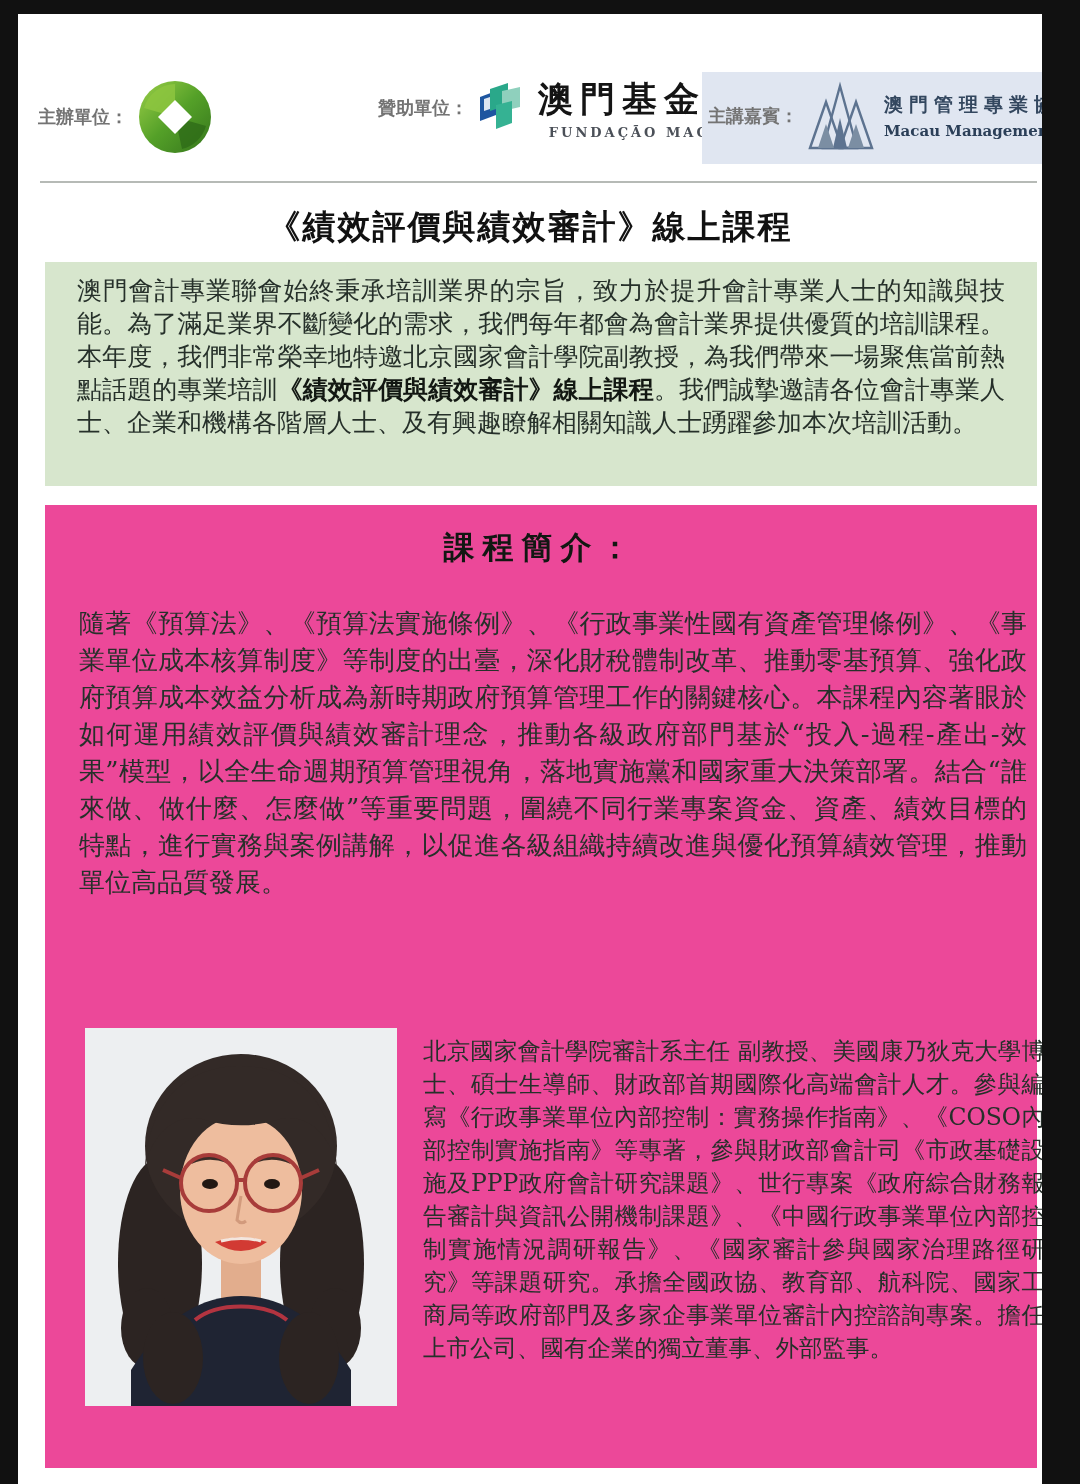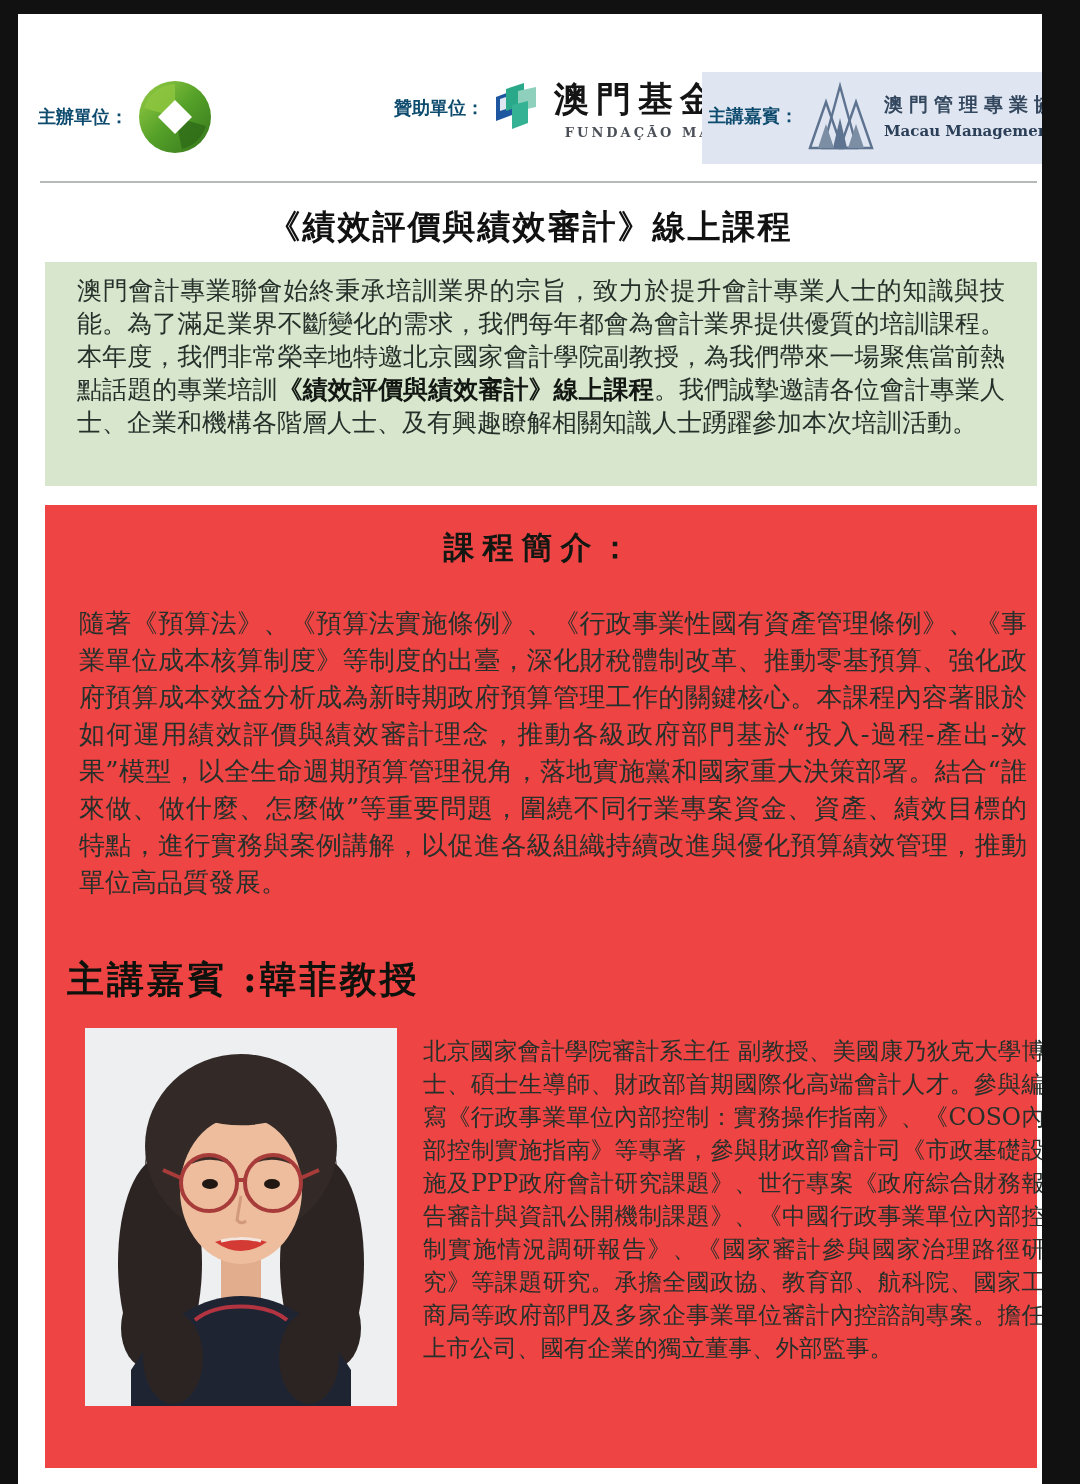--- a/index.html
+++ b/index.html
@@ -10,26 +10,26 @@
   }
   .page {
     position:absolute; left:18px; top:14px; width:1024px; height:1470px;
     background:#ffffff; overflow:hidden;
   }
 
   
   .org-group { position:absolute; display:flex; align-items:center; gap:8px; }
   .org-label {
     font-family:"Liberation Sans","DejaVu Sans",sans-serif;
-    font-weight:bold; font-size:18px; color:#0c4a6e; white-space:nowrap;
+    font-weight:bold; font-size:18px; color:#737373; white-space:nowrap;
   }
   .g1 { left:20px; top:64px; }
   .g1 .zh { font-size:21px; font-weight:bold; color:#3f8f2d; letter-spacing:2px; white-space:nowrap; }
   .g1 .en { font-family:"Liberation Sans",sans-serif; font-size:10px; font-weight:bold; color:#3f8f2d; letter-spacing:0.6px; line-height:13px; white-space:nowrap; }
-  .g2 { left:376px; top:62px; }
+  .g2 { left:360px; top:62px; }
   .g2 .zh { font-size:35px; font-weight:bold; color:#141414; letter-spacing:7px; white-space:nowrap; }
   .g2 .en { font-size:13px; font-weight:bold; color:#4b5058; letter-spacing:3px; text-align:center; margin-top:2px; white-space:nowrap; }
   .g3 { left:684px; top:58px; background:#e0e6f1; padding:6px 8px 10px 6px; }
   .g3 .zh { font-size:19px; font-weight:bold; color:#33475f; letter-spacing:6px; white-space:nowrap; }
   .g3 .en { font-size:15px; font-weight:bold; color:#2b3f58; margin-top:4px; white-space:nowrap; }
   .logo-svg { display:block; flex:0 0 auto; }
 
   .rule { position:absolute; left:22px; top:167px; width:997px; height:0; border-top:2px solid #b6bab6; }
 
   
@@ -42,21 +42,21 @@
   
   .box1 {
     position:absolute; left:27px; top:248px; width:992px; height:224px;
     background:#d7e6cd; box-sizing:border-box; padding:12px 32px;
   }
   .box1 p { margin:0; font-size:25px; line-height:33px; color:#26302a; text-align:justify; }
   .box1 .bold { font-weight:bold; color:#121712; }
 
   .box2 {
     position:absolute; left:27px; top:491px; width:992px; height:963px;
-    background:#ef4444;
+    background:#ec4899;
   }
   .course-heading {
     position:absolute; left:0; top:22px; width:100%; text-align:center;
     font-size:31px; font-weight:bold; letter-spacing:8px; color:#121712;
   }
   .course-body {
     position:absolute; left:14px; top:88px; width:948px; padding:0 8px;
     font-size:26px; line-height:37px; color:#26302a; text-align:justify; margin:12px;
   }
   .speaker-heading {
@@ -138,21 +138,20 @@
   <div class="doc-title">《績效評價與績效審計》線上課程</div>
 
   <div class="box1">
     <p><span>澳門會計專業聯會始終秉承培訓業界的宗旨，致力於提升會計專業人士的知識與技能。為了滿足業界不斷變化的需求，我們每年都會為會計業界提供優質的培訓課程。本年度，我們非常榮幸地特邀北京國家會計學院副教授，為我們帶來一場聚焦當前熱點話題的專業培訓</span><span class="bold">《績效評價與績效審計》線上課程</span><span>。我們誠摯邀請各位會計專業人士、企業和機構各階層人士、及有興趣瞭解相關知識人士踴躍參加本次培訓活動。</span></p>
   </div>
 
   <div class="box2">
     <div class="course-heading">課程簡介：</div>
     <p class="course-body">隨著《預算法》、《預算法實施條例》、《行政事業性國有資產管理條例》、《事業單位成本核算制度》等制度的出臺，深化財稅體制改革、推動零基預算、強化政府預算成本效益分析成為新時期政府預算管理工作的關鍵核心。本課程內容著眼於如何運用績效評價與績效審計理念，推動各級政府部門基於“投入-過程-產出-效果”模型，以全生命週期預算管理視角，落地實施黨和國家重大決策部署。結合“誰來做、做什麼、怎麼做”等重要問題，圍繞不同行業專案資金、資產、績效目標的特點，進行實務與案例講解，以促進各級組織持續改進與優化預算績效管理，推動單位高品質發展。</p>
 
-    <div class="speaker-heading">主講嘉賓 :韓菲教授</div>
 
     <div class="photo-frame">
       <svg width="312" height="378" viewBox="0 0 312 378">
         <rect x="0" y="0" width="312" height="378" fill="#edeff1"></rect>
 
         <ellipse cx="75" cy="235" rx="42" ry="105" fill="#2c2422"></ellipse>
         <ellipse cx="237" cy="235" rx="42" ry="105" fill="#2c2422"></ellipse>
         <ellipse cx="62" cy="300" rx="26" ry="40" fill="#2c2422"></ellipse>
         <ellipse cx="250" cy="300" rx="26" ry="40" fill="#2c2422"></ellipse>
 

